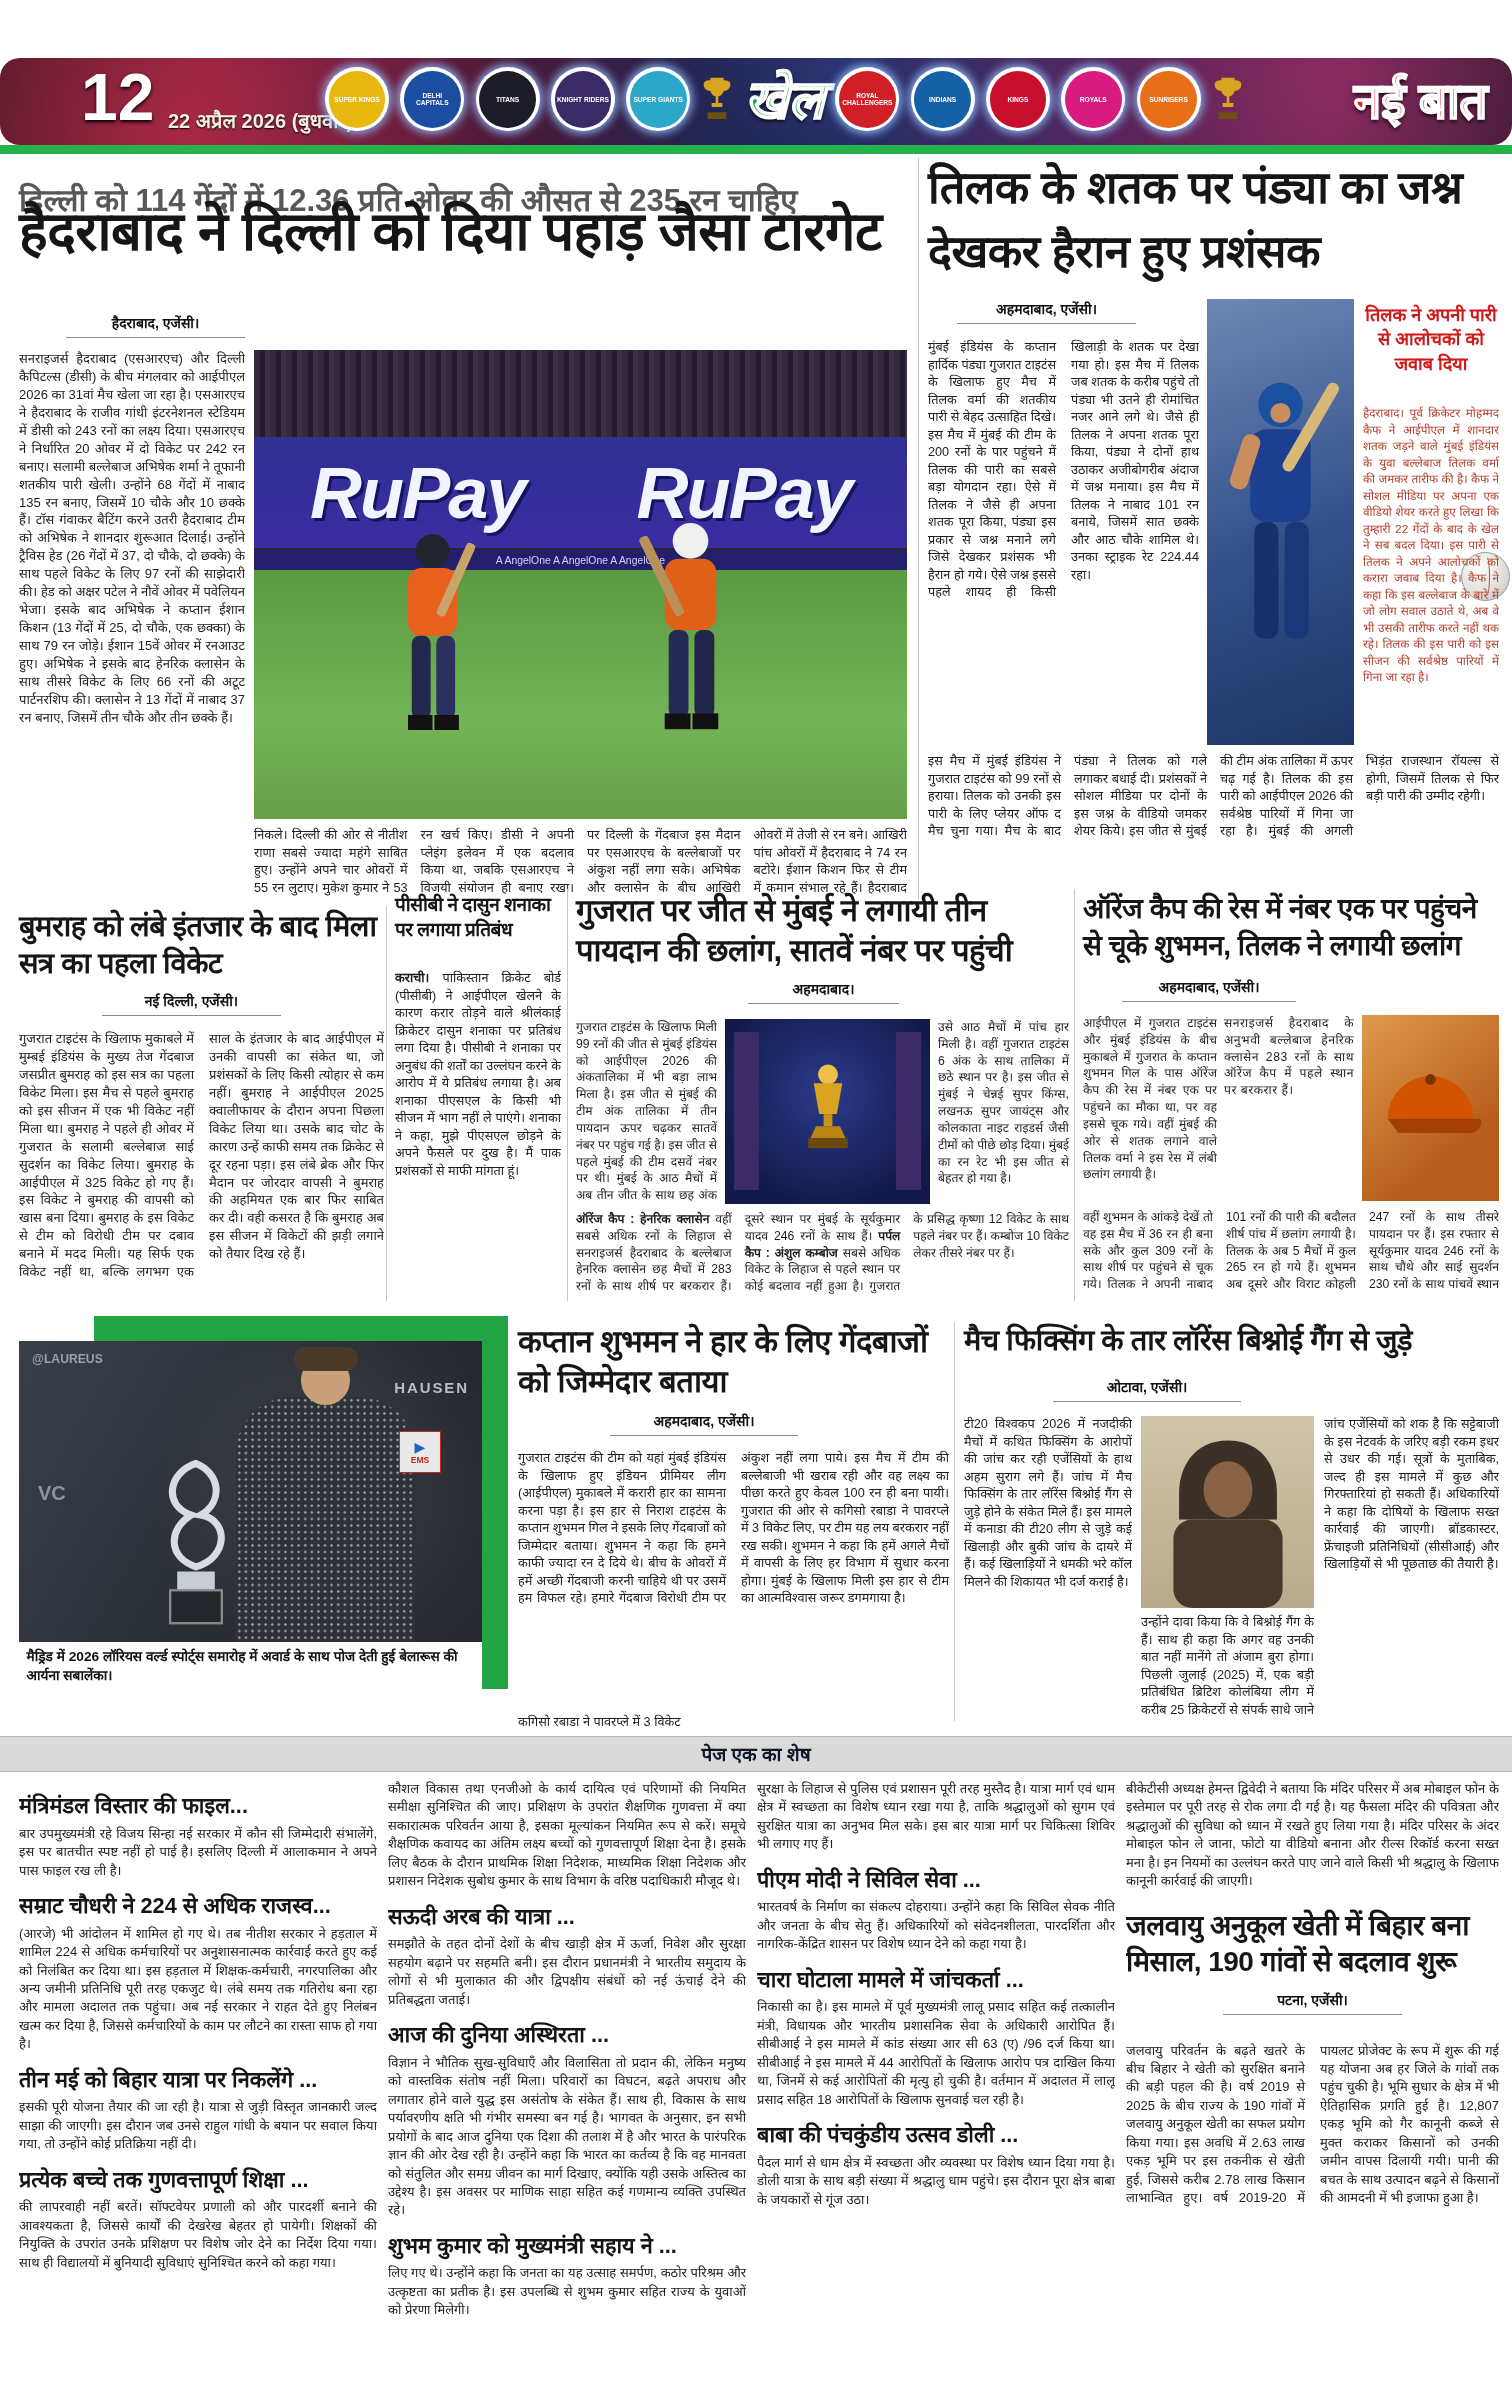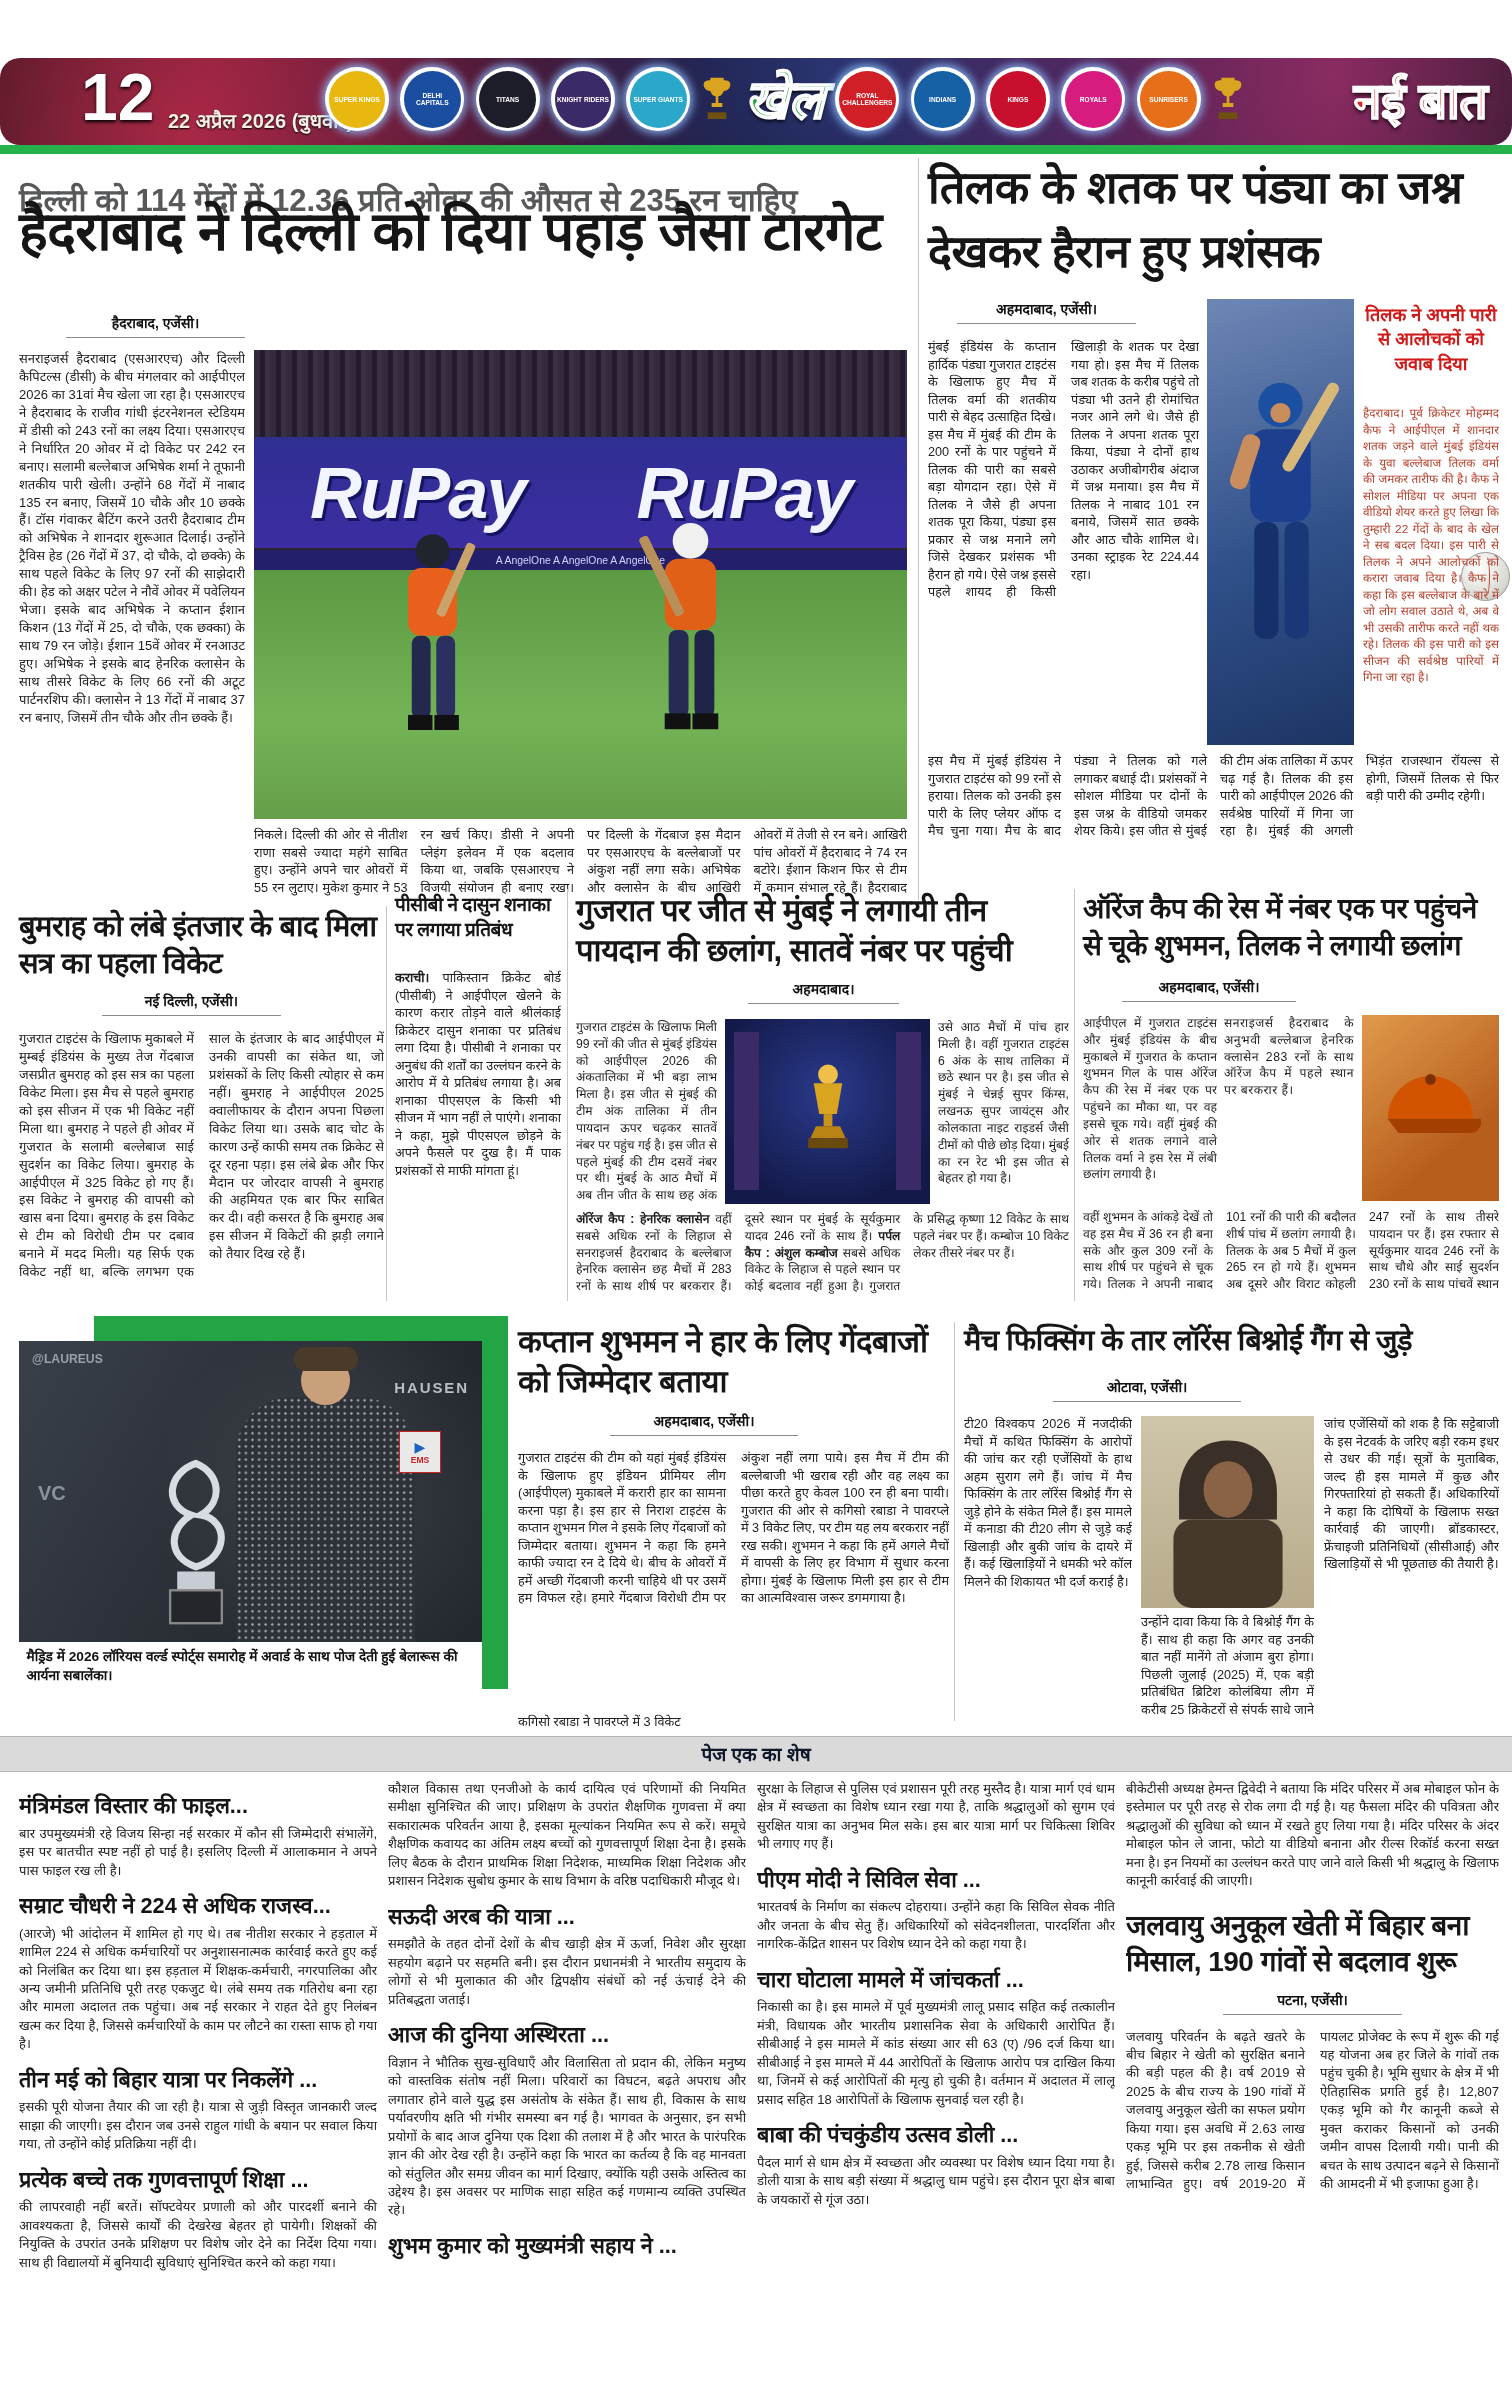--- a/index.html
+++ b/index.html
@@ -281,33 +281,34 @@
     <div class="cont-body">की लापरवाही नहीं बरतें। सॉफ्टवेयर प्रणाली को और पारदर्शी बनाने की आवश्यकता है, जिससे कार्यों की देखरेख बेहतर हो पायेगी। शिक्षकों की नियुक्ति के उपरांत उनके प्रशिक्षण पर विशेष जोर देने का निर्देश दिया गया। साथ ही विद्यालयों में बुनियादी सुविधाएं सुनिश्चित करने को कहा गया।</div>
   </div>
 
   <div class="abs" style="left:388px;top:1780px;width:358px;height:612px;overflow:hidden;">
     <div class="cont-body">कौशल विकास तथा एनजीओ के कार्य दायित्व एवं परिणामों की नियमित समीक्षा सुनिश्चित की जाए। प्रशिक्षण के उपरांत शैक्षणिक गुणवत्ता में क्या सकारात्मक परिवर्तन आया है, इसका मूल्यांकन नियमित रूप से करें। समूचे शैक्षणिक कवायद का अंतिम लक्ष्य बच्चों को गुणवत्तापूर्ण शिक्षा देना है। इसके लिए बैठक के दौरान प्राथमिक शिक्षा निदेशक, माध्यमिक शिक्षा निदेशक और प्रशासन निदेशक सुबोध कुमार के साथ विभाग के वरिष्ठ पदाधिकारी मौजूद थे।</div>
     <div class="cont-head">सऊदी अरब की यात्रा  ...</div>
     <div class="cont-body">समझौते के तहत दोनों देशों के बीच खाड़ी क्षेत्र में ऊर्जा, निवेश और सुरक्षा सहयोग बढ़ाने पर सहमति बनी। इस दौरान प्रधानमंत्री ने भारतीय समुदाय के लोगों से भी मुलाकात की और द्विपक्षीय संबंधों को नई ऊंचाई देने की प्रतिबद्धता जताई।</div>
     <div class="cont-head">आज की दुनिया अस्थिरता ...</div>
     <div class="cont-body">विज्ञान ने भौतिक सुख-सुविधाएँ और विलासिता तो प्रदान की, लेकिन मनुष्य को वास्तविक संतोष नहीं मिला। परिवारों का विघटन, बढ़ते अपराध और लगातार होने वाले युद्ध इस असंतोष के संकेत हैं। साथ ही, विकास के साथ पर्यावरणीय क्षति भी गंभीर समस्या बन गई है। भागवत के अनुसार, इन सभी प्रयोगों के बाद आज दुनिया एक दिशा की तलाश में है और भारत के पारंपरिक ज्ञान की ओर देख रही है। उन्होंने कहा कि भारत का कर्तव्य है कि वह मानवता को संतुलित और समग्र जीवन का मार्ग दिखाए, क्योंकि यही उसके अस्तित्व का उद्देश्य है। इस अवसर पर माणिक साहा सहित कई गणमान्य व्यक्ति उपस्थित रहे।</div>
     <div class="cont-head">शुभम कुमार को मुख्यमंत्री सहाय ने ...</div>
+    <div class="cont-body">लिए गए थे। उन्होंने कहा कि जनता का यह उत्साह समर्पण, कठोर परिश्रम और उत्कृष्टता का प्रतीक है। इस उपलब्धि से शुभम कुमार सहित राज्य के युवाओं को प्रेरणा मिलेगी।</div>
   </div>
 
   <div class="abs" style="left:757px;top:1780px;width:358px;height:612px;overflow:hidden;">
     <div class="cont-body">सुरक्षा के लिहाज से पुलिस एवं प्रशासन पूरी तरह मुस्तैद है। यात्रा मार्ग एवं धाम क्षेत्र में स्वच्छता का विशेष ध्यान रखा गया है, ताकि श्रद्धालुओं को सुगम एवं सुरक्षित यात्रा का अनुभव मिल सके। इस बार यात्रा मार्ग पर चिकित्सा शिविर भी लगाए गए हैं।</div>
     <div class="cont-head">पीएम मोदी ने सिविल सेवा ...</div>
     <div class="cont-body">भारतवर्ष के निर्माण का संकल्प दोहराया। उन्होंने कहा कि सिविल सेवक नीति और जनता के बीच सेतु हैं। अधिकारियों को संवेदनशीलता, पारदर्शिता और नागरिक-केंद्रित शासन पर विशेष ध्यान देने को कहा गया है।</div>
     <div class="cont-head">चारा घोटाला मामले में जांचकर्ता  ...</div>
     <div class="cont-body">निकासी का है। इस मामले में पूर्व मुख्यमंत्री लालू प्रसाद सहित कई तत्कालीन मंत्री, विधायक और भारतीय प्रशासनिक सेवा के अधिकारी आरोपित हैं। सीबीआई ने इस मामले में कांड संख्या आर सी 63 (ए) /96 दर्ज किया था। सीबीआई ने इस मामले में 44 आरोपितों के खिलाफ आरोप पत्र दाखिल किया था, जिनमें से कई आरोपितों की मृत्यु हो चुकी है। वर्तमान में अदालत में लालू प्रसाद सहित 18 आरोपितों के खिलाफ सुनवाई चल रही है।</div>
     <div class="cont-head">बाबा की पंचकुंडीय उत्सव डोली ...</div>
     <div class="cont-body">पैदल मार्ग से धाम क्षेत्र में स्वच्छता और व्यवस्था पर विशेष ध्यान दिया गया है। डोली यात्रा के साथ बड़ी संख्या में श्रद्धालु धाम पहुंचे। इस दौरान पूरा क्षेत्र बाबा के जयकारों से गूंज उठा।</div>
   </div>
 
   <div class="abs" style="left:1126px;top:1780px;width:373px;height:612px;overflow:hidden;">
     <div class="cont-body">बीकेटीसी अध्यक्ष हेमन्त द्विवेदी ने बताया कि मंदिर परिसर में अब मोबाइल फोन के इस्तेमाल पर पूरी तरह से रोक लगा दी गई है। यह फैसला मंदिर की पवित्रता और श्रद्धालुओं की सुविधा को ध्यान में रखते हुए लिया गया है। मंदिर परिसर के अंदर मोबाइल फोन ले जाना, फोटो या वीडियो बनाना और रील्स रिकॉर्ड करना सख्त मना है। इन नियमों का उल्लंघन करते पाए जाने वाले किसी भी श्रद्धालु के खिलाफ कानूनी कार्रवाई की जाएगी।</div>
     <div class="hl" style="font-size:28px;line-height:1.3;margin:17px 0 9.4px 0;">जलवायु अनुकूल खेती में बिहार बना मिसाल, 190 गांवों से बदलाव शुरू</div>
-    <div class="byline" style="width:179px;margin:0 auto 13px auto;">पटना, एजेंसी।</div>
+    <div class="byline" style="width:179px;margin:0 auto 27px auto;">पटना, एजेंसी।</div>
     <div class="cont-body cols2" style="column-gap:15px;">जलवायु परिवर्तन के बढ़ते खतरे के बीच बिहार ने खेती को सुरक्षित बनाने की बड़ी पहल की है। वर्ष 2019 से 2025 के बीच राज्य के 190 गांवों में जलवायु अनुकूल खेती का सफल प्रयोग किया गया। इस अवधि में 2.63 लाख एकड़ भूमि पर इस तकनीक से खेती हुई, जिससे करीब 2.78 लाख किसान लाभान्वित हुए। वर्ष 2019-20 में पायलट प्रोजेक्ट के रूप में शुरू की गई यह योजना अब हर जिले के गांवों तक पहुंच चुकी है। भूमि सुधार के क्षेत्र में भी ऐतिहासिक प्रगति हुई है। 12,807 एकड़ भूमि को गैर कानूनी कब्जे से मुक्त कराकर किसानों को उनकी जमीन वापस दिलायी गयी। पानी की बचत के साथ उत्पादन बढ़ने से किसानों की आमदनी में भी इजाफा हुआ है।</div>
   </div>
 
 </div>
 
 
 </body></html>

